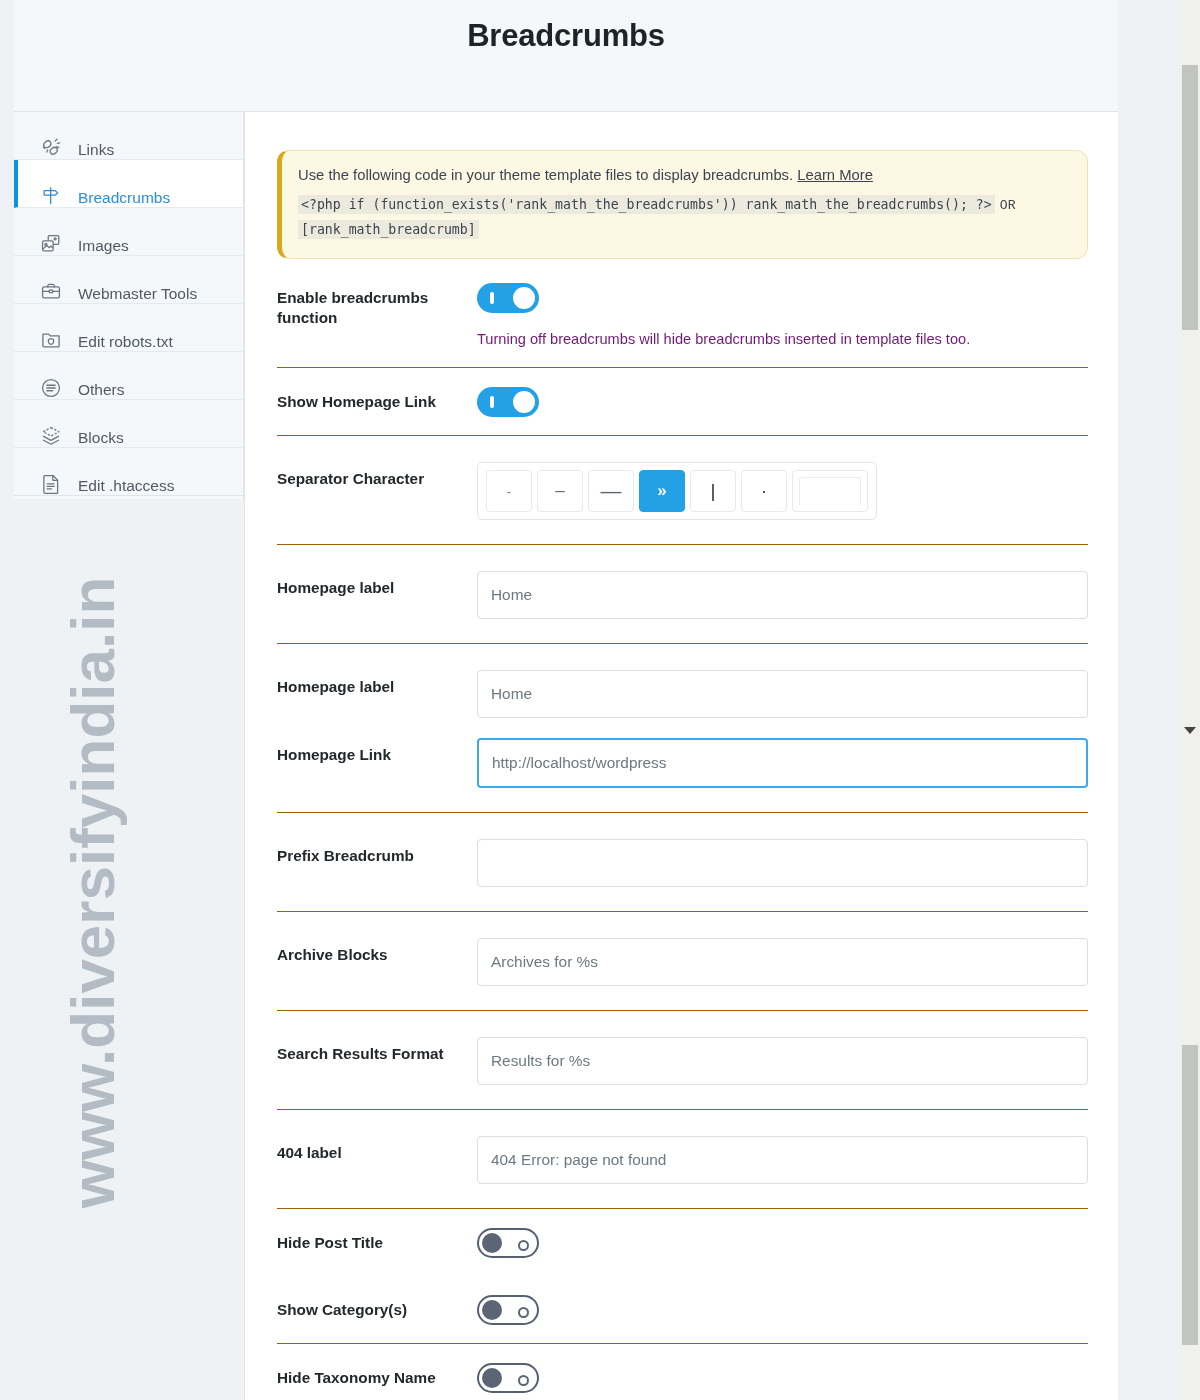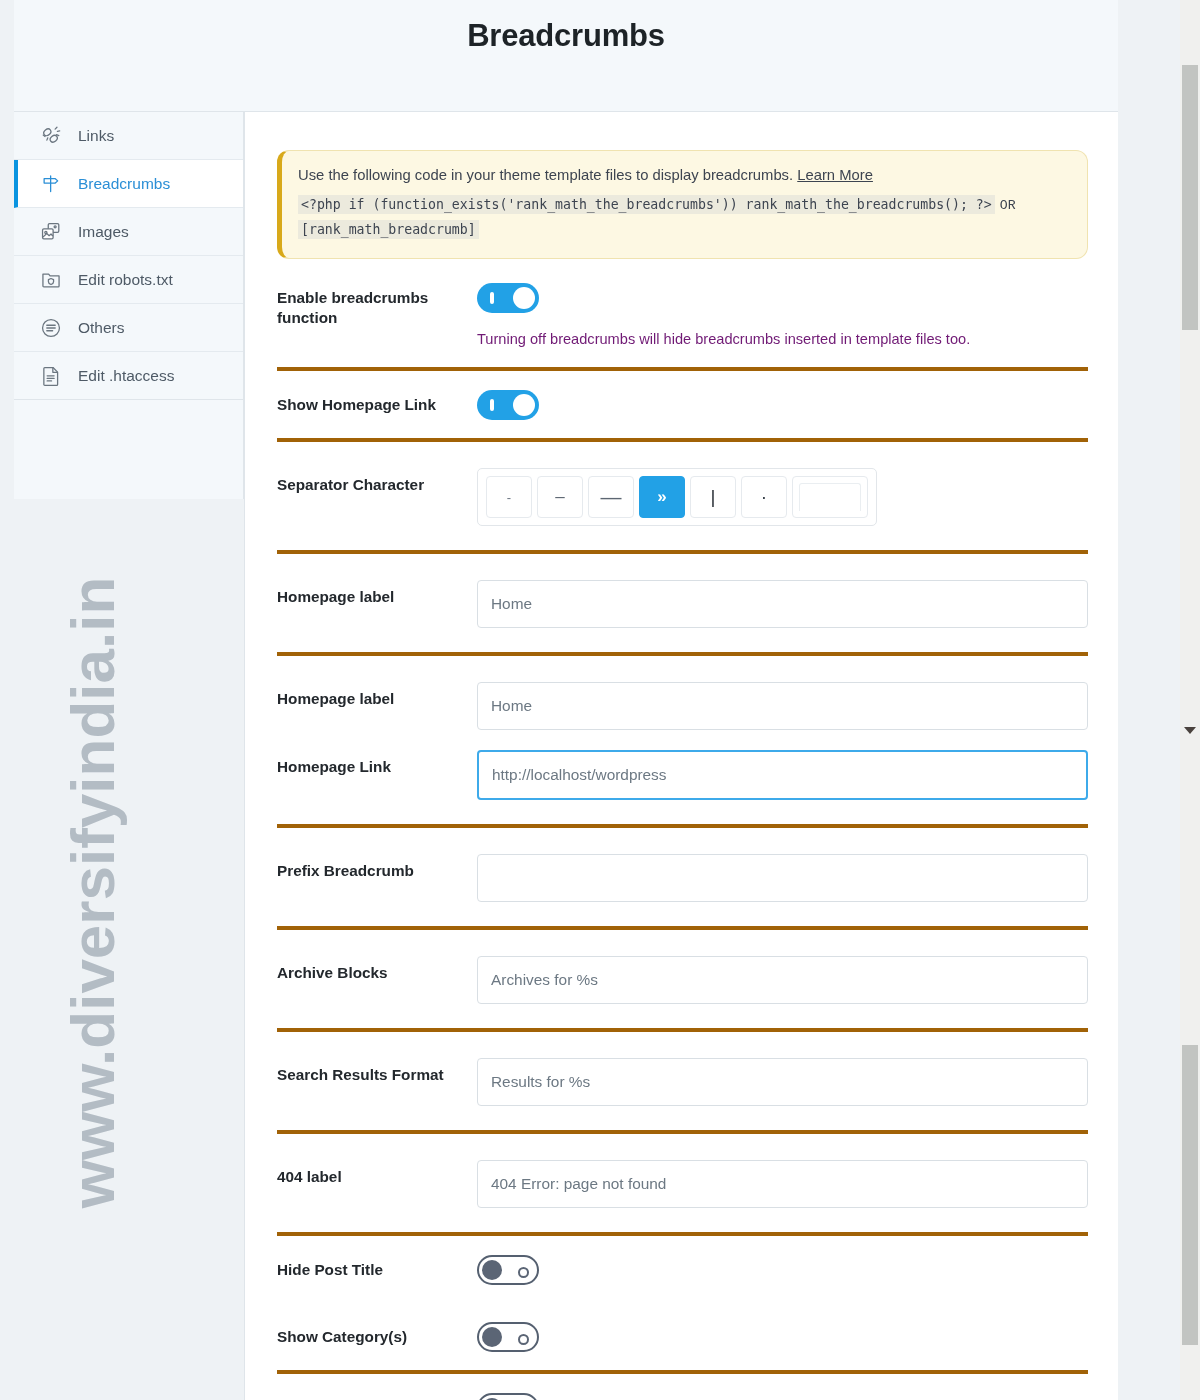--- a/index.html
+++ b/index.html
@@ -75,21 +75,21 @@
   .sidebar {
     position: absolute; top: 0; left: 0;
     width: 230px;
     background: #f4f8fb;
     border-right: 1px solid #dfe5ea;
     height: 387px;
   }
   .side-item {
     position: relative;
     display: flex;
-    align-items: center;
+    align-items: flex-end;
     height: 48px;
     padding-left: 26px;
     border-bottom: 1px solid #e4eaef;
     cursor: pointer;
   }
   .side-item:last-child { border-bottom: 1px solid #dfe5ea; }
   .side-item .lbl {
     font-size: 15.5px;
     color: #4e5a66;
     margin-left: 16px;
@@ -161,21 +161,21 @@
   .notice-code code {
     background: #eceadd;
     padding: 2px 3px;
   }
   .notice-or { padding: 0 5px; }
 
   
   .row {
     display: flex;
     align-items: flex-start;
-    border-bottom: 4px solid #a16207;
+    border-bottom: 1px solid #a16207;
     padding: 26px 0 24px 0;
   }
   .row.noline { border-bottom: none; }
   .row-label {
     flex: 0 0 200px;
     font-size: 15.3px;
     font-weight: 700;
     color: #23282d;
     line-height: 1.35;
     padding-top: 7px;
@@ -345,20 +345,31 @@
             <rect x="9" y="2.8" width="11.5" height="9.5" rx="1.4"></rect>
             <circle cx="16.5" cy="6.4" r="1.1"></circle>
             <rect x="2.8" y="8.5" width="11.5" height="11" rx="1.4" fill="#ffffff"></rect>
             <circle cx="6.4" cy="12.6" r="1.2"></circle>
             <path d="M3.2 17.6 L7.4 13.6 L10 16 L12 14.2 L14 16.4"></path>
           </svg>
         </span>
         <span class="lbl">Images</span>
       </div>
 
+      <div class="side-item">
+        <span class="side-ico">
+          <svg width="22" height="22" viewBox="0 0 24 24" fill="none" stroke="currentColor" stroke-width="1.4" stroke-linejoin="round" stroke-linecap="round">
+            <path d="M8.5 6.5 V5.2 a1.6 1.6 0 0 1 1.6-1.6h3.8a1.6 1.6 0 0 1 1.6 1.6V6.5"></path>
+            <rect x="2.8" y="6.5" width="18.4" height="12" rx="1.8"></rect>
+            <path d="M2.8 11.2 h18.4"></path>
+            <path d="M10.2 10 h3.6 v2.6 h-3.6 z" fill="#ffffff"></path>
+          </svg>
+        </span>
+        <span class="lbl">Webmaster Tools</span>
+      </div>
 
       <div class="side-item">
         <span class="side-ico">
           <svg width="22" height="22" viewBox="0 0 24 24" fill="none" stroke="currentColor" stroke-width="1.4" stroke-linejoin="round">
             <path d="M3.2 5.5 h6.2 l1.6 2 h9.8 v11 a1 1 0 0 1 -1 1 H4.2 a1 1 0 0 1 -1 -1 z"></path>
             <path d="M12 10.4 l2.8 1.2 v2.2 c0 1.6 -1.4 2.6 -2.8 3.1 c-1.4 -0.5 -2.8 -1.5 -2.8 -3.1 v-2.2 z"></path>
           </svg>
         </span>
         <span class="lbl">Edit robots.txt</span>
       </div>
@@ -366,20 +377,30 @@
       <div class="side-item">
         <span class="side-ico">
           <svg width="22" height="22" viewBox="0 0 24 24" fill="none" stroke="currentColor" stroke-width="1.4" stroke-linecap="round">
             <circle cx="12" cy="12" r="9.2"></circle>
             <path d="M7.4 9 h9.2 M7.4 12 h9.2 M7.4 15 h6.4"></path>
           </svg>
         </span>
         <span class="lbl">Others</span>
       </div>
 
+      <div class="side-item">
+        <span class="side-ico">
+          <svg width="22" height="22" viewBox="0 0 24 24" fill="none" stroke="currentColor" stroke-width="1.4" stroke-linejoin="round">
+            <path d="M12 2.8 L20.6 7.4 L12 12 L3.4 7.4 z" stroke-dasharray="2.4 1.8"></path>
+            <path d="M3.4 12.2 L12 16.8 L20.6 12.2"></path>
+            <path d="M3.4 16.4 L12 21 L20.6 16.4"></path>
+          </svg>
+        </span>
+        <span class="lbl">Blocks</span>
+      </div>
 
       <div class="side-item">
         <span class="side-ico">
           <svg width="22" height="22" viewBox="0 0 24 24" fill="none" stroke="currentColor" stroke-width="1.4" stroke-linejoin="round" stroke-linecap="round">
             <path d="M5.2 2.8 h9 l5 5 v13.4 a1 1 0 0 1 -1 1 H5.2 a1 1 0 0 1 -1 -1 V3.8 a1 1 0 0 1 1 -1 z"></path>
             <path d="M14 2.8 V8 h5"></path>
             <path d="M7.8 11.8 h7.6 M7.8 14.6 h7.6 M7.8 17.4 h4.8"></path>
           </svg>
         </span>
         <span class="lbl">Edit .htaccess</span>

